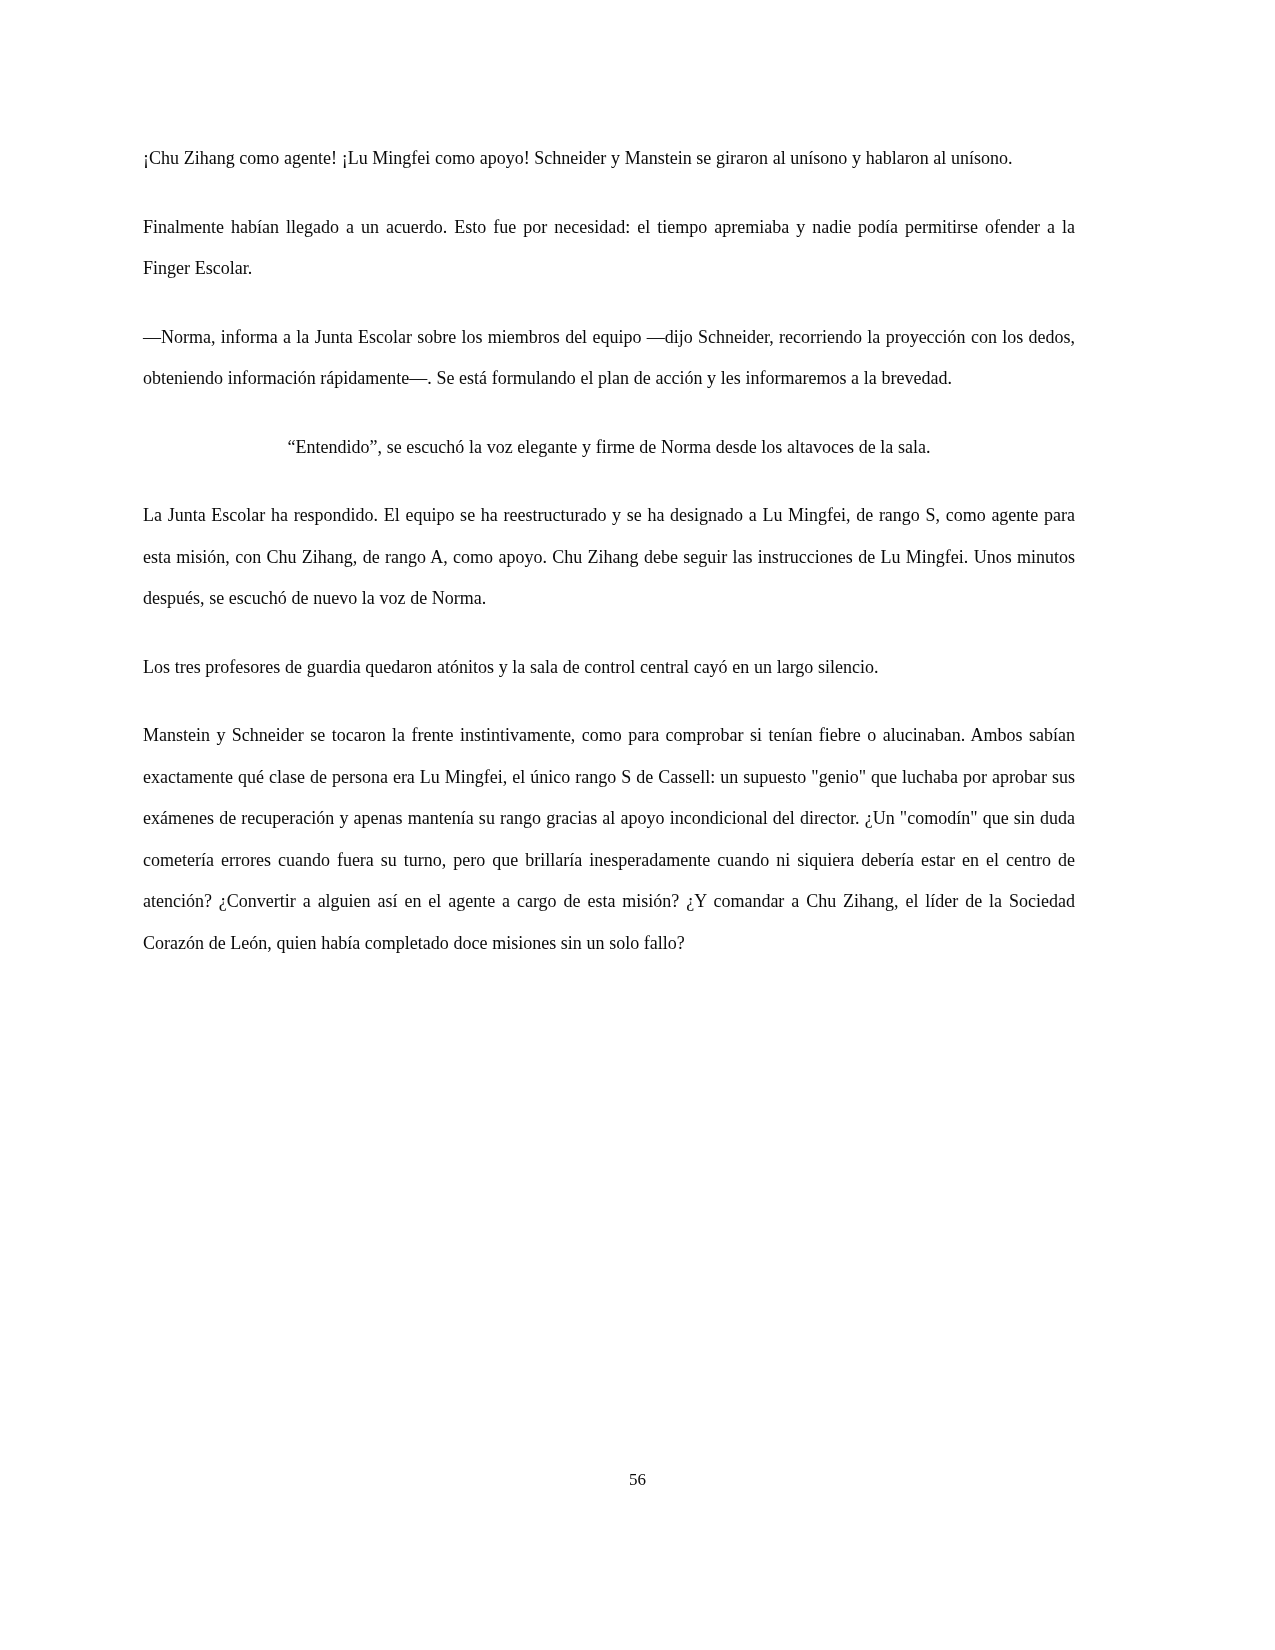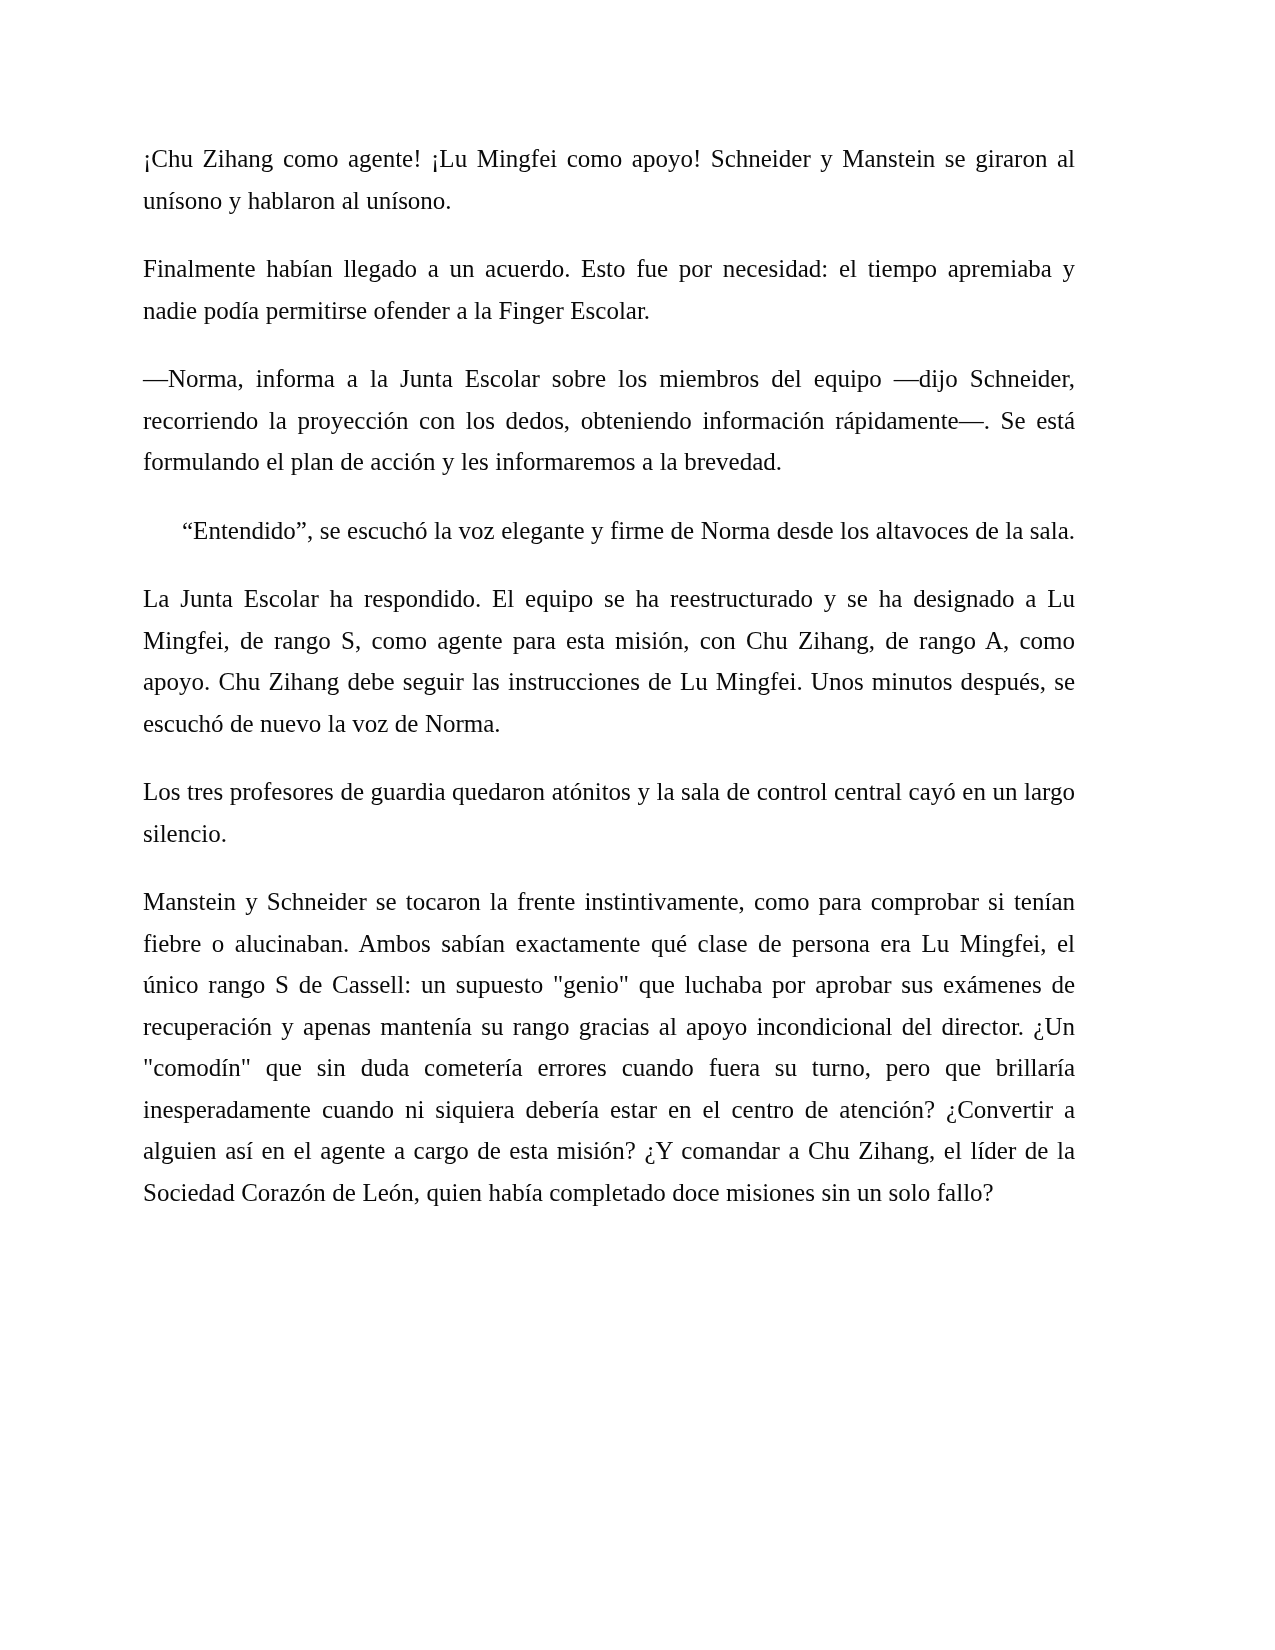--- a/index.html
+++ b/index.html
@@ -18,32 +18,32 @@
     overflow: hidden;
   }
   .text-column {
     position: absolute;
     left: 143px;
     top: 138px;
     width: 932px;
   }
   .para {
     font-family: "Liberation Serif", "DejaVu Serif", serif;
-    font-size: 25px;
+    font-size: 18px;
     line-height: 41.5px;
     color: #0a0a0a;
     text-align: justify;
     text-justify: inter-word;
     margin: 0 0 27px 0;
     hyphens: none;
     -webkit-hyphens: none;
     word-spacing: 0.01em;
   }
   .para.last-no-justify {
-    text-align: right;
+    text-align: center;
   }
   .page-number {
     position: absolute;
     left: 0;
     right: 0;
     top: 1470px;
     text-align: center;
     font-family: "Liberation Serif", "DejaVu Serif", serif;
     font-size: 17px;
     color: #0a0a0a;
@@ -69,14 +69,15 @@
     <p class="para">Los tres profesores de guardia quedaron atónitos y la sala de control central cayó en un largo silencio.</p>
 
 
     <p class="para">Manstein y Schneider se tocaron la frente instintivamente, como para comprobar si tenían fiebre o alucinaban. Ambos sabían exactamente qué clase de persona era Lu Mingfei, el único rango S de Cassell: un supuesto "genio" que luchaba por aprobar sus exámenes de recuperación y apenas mantenía su rango gracias al apoyo incondicional del director. ¿Un "comodín" que sin duda cometería errores cuando fuera su turno, pero que brillaría inesperadamente cuando ni siquiera debería estar en el centro de atención? ¿Convertir a alguien así en el agente a cargo de esta misión? ¿Y comandar a Chu Zihang, el líder de la Sociedad Corazón de León, quien había completado doce misiones sin un solo fallo?</p>
 
 
 
 
   </div>
 
+  <div class="page-number">56</div>
 
 </div>
 
 </body></html>

